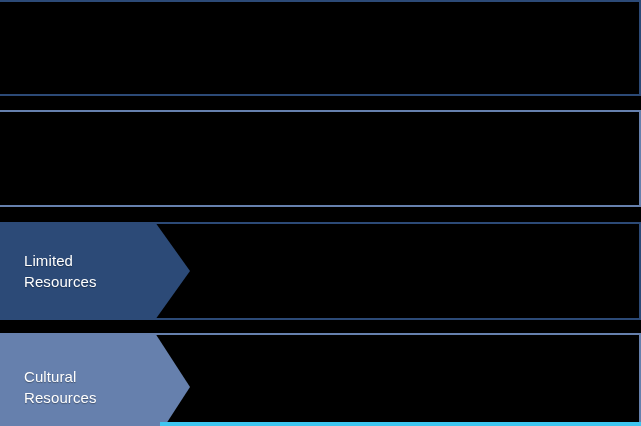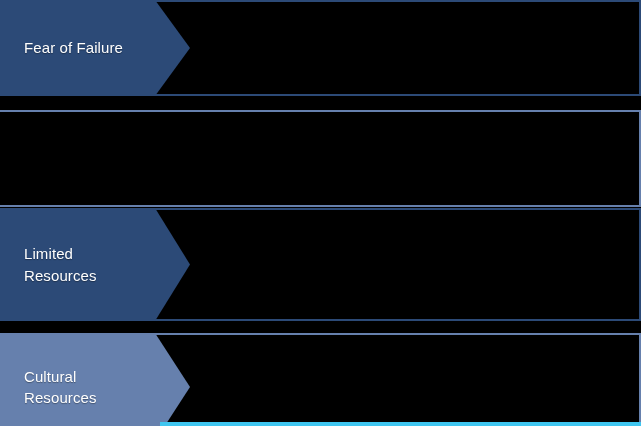--- a/index.html
+++ b/index.html
@@ -78,30 +78,27 @@
     background: #3FC6F0;
   }
 </style>
 </head>
 <body>
 
 <div id="canvas">
 
   <div class="row" style="top:0px; height:96px; --band:#2C4A77;">
     <div class="track"></div>
-    <div class="chevron">
-      <span class="chevron-label">Fear of Failure</span>
-    </div>
   </div>
 
   <div class="row" style="top:110px; height:97px; --band:#6680AD;">
     <div class="track"></div>
   </div>
 
-  <div class="row" style="top:208px; height:113px; --band:#2C4A77;">
+  <div class="row" style="top:222px; height:98px; --band:#2C4A77;">
     <div class="track"></div>
     <div class="chevron">
       <span class="chevron-label">Limited
 Resources</span>
     </div>
   </div>
 
   <div class="row" style="top:333px; height:108px; --band:#6680AD;">
     <div class="track"></div>
     <div class="chevron">

